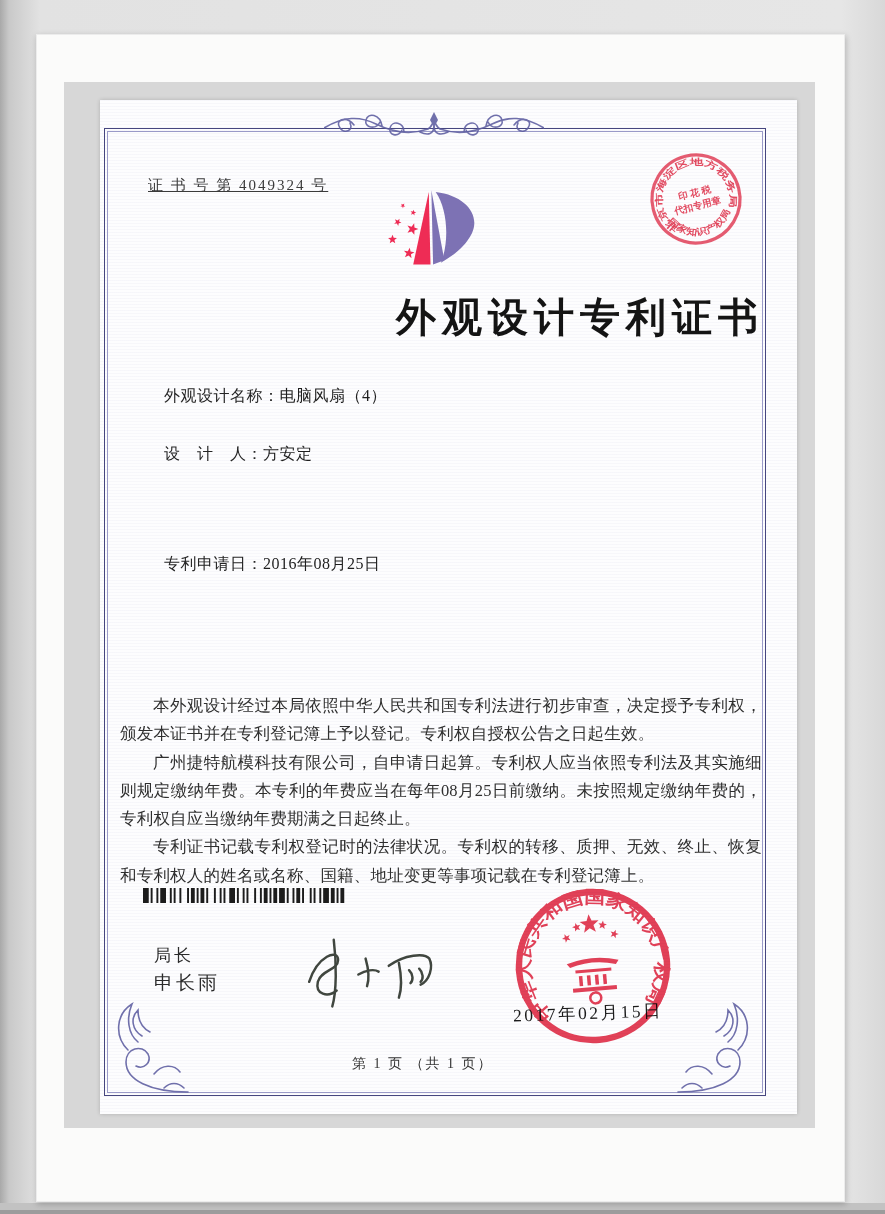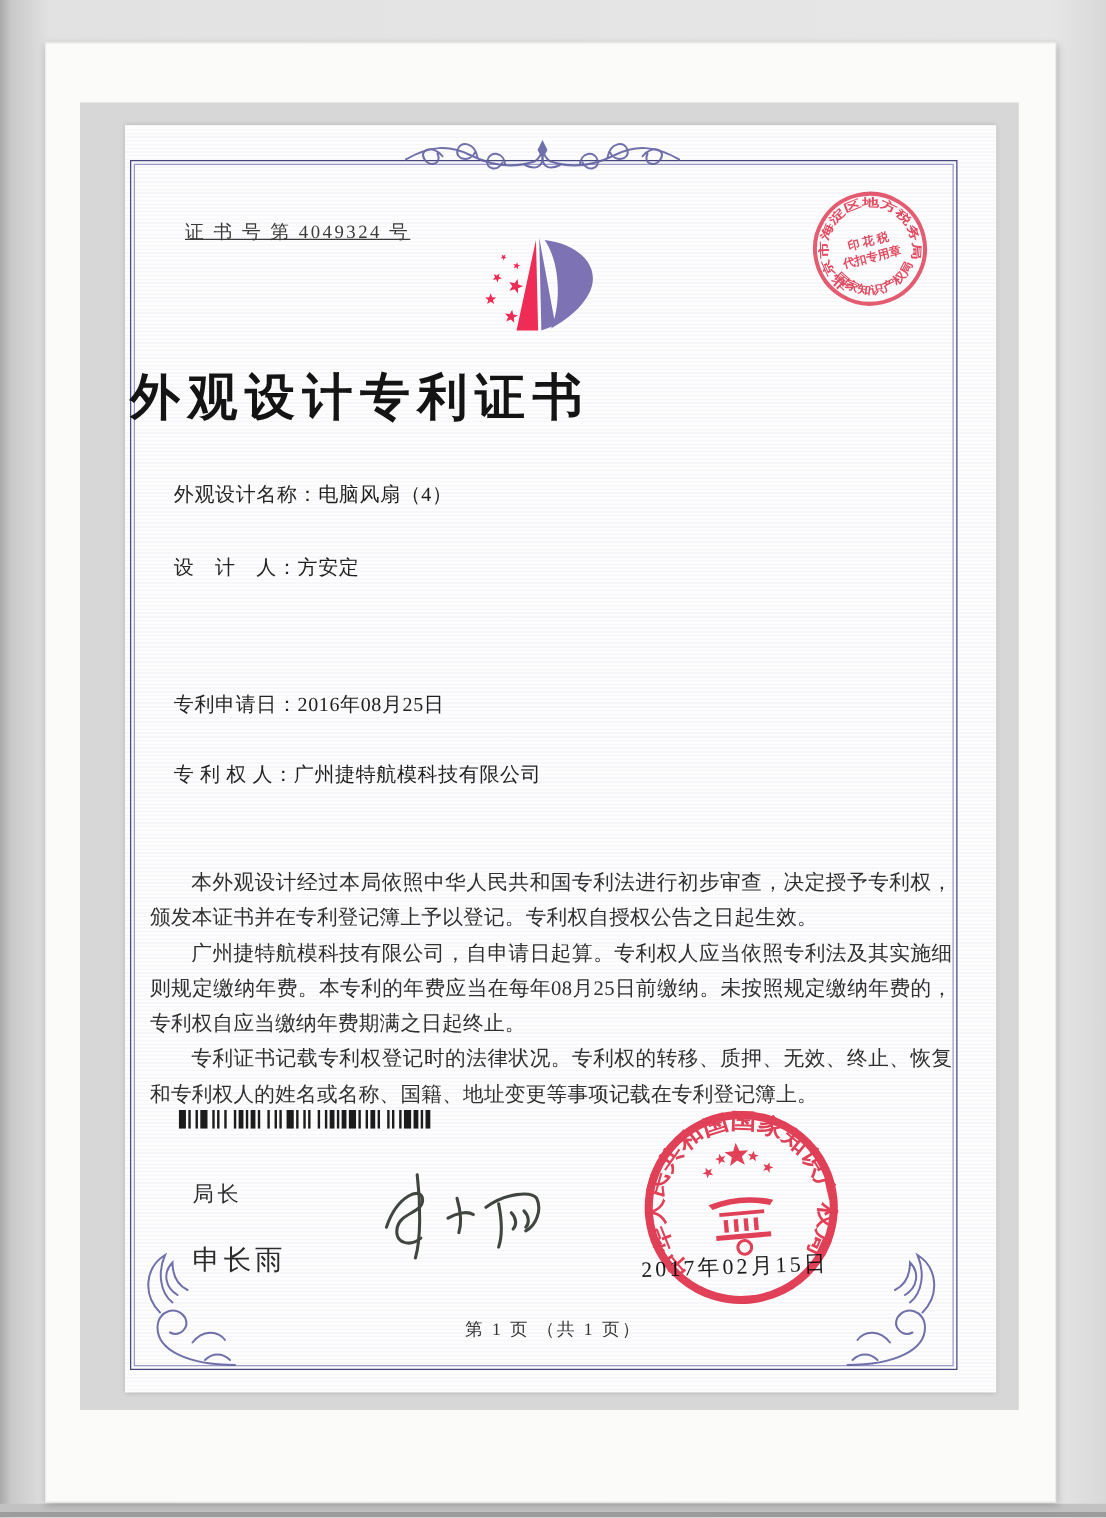--- a/index.html
+++ b/index.html
@@ -26,49 +26,49 @@
   .cert-border{position:absolute;left:4px;top:28px;width:660px;height:966px;
     border:1.5px solid #46467f;}
   .cert-border::before{content:"";position:absolute;inset:2px;border:1px solid #9a9ac8;}
 
   .orn{position:absolute;stroke:var(--border-blue,#5d5da0);fill:none;
     stroke-width:1.6;stroke-linecap:round;opacity:.88;}
 
   .cert-no{position:absolute;left:48px;top:76px;font-size:15px;letter-spacing:2px;
     color:#3a3a3a;white-space:nowrap;text-decoration:underline;}
   .logo{position:absolute;left:275px;top:85px;width:130px;height:95px;}
-  .title{position:absolute;left:4px;width:660px;top:190px;text-align:left;
+  .title{position:absolute;left:4px;width:660px;top:190px;text-align:right;
     font-size:40px;font-weight:600;letter-spacing:6px;color:#141414;white-space:nowrap;}
 
-  .field-row{position:absolute;left:39px;font-size:16px;color:#252525;
+  .field-row{position:absolute;left:64px;font-size:16px;color:#252525;
     letter-spacing:.5px;white-space:nowrap;text-align:right;}
   .field-label{color:#252525;}
   .field-value{color:#1e1e1e;}
 
   .body-text{position:absolute;left:20px;top:592px;width:642px;color:#2f2f2f;}
   .body-text p{margin:0;font-size:16.5px;line-height:28.3px;text-indent:2em;
     text-align:justify;letter-spacing:.2px;}
 
   .barcode{position:absolute;left:43px;top:788px;width:207px;height:15px;}
 
   .director-label{position:absolute;left:54px;top:844px;font-size:17px;
     letter-spacing:3px;color:#2b2b2b;}
-  .director-name{position:absolute;left:54px;top:893px;font-size:22px;
+  .director-name{position:absolute;left:54px;top:870px;font-size:19px;
     letter-spacing:3px;color:#2b2b2b;}
   .signature{position:absolute;left:176px;top:834px;width:185px;height:76px;}
 
   .office-seal{position:absolute;left:403px;top:776px;width:180px;height:180px;
     opacity:.93;mix-blend-mode:multiply;}
   .stamp-date{position:absolute;left:413px;top:901px;font-size:17.5px;letter-spacing:2.5px;
     color:#1c1c1c;white-space:nowrap;transform:rotate(-2deg);mix-blend-mode:multiply;}
   .tax-seal{position:absolute;left:546px;top:49px;width:100px;height:100px;
     opacity:.88;mix-blend-mode:multiply;}
 
   .page-footer{position:absolute;left:252px;top:955px;font-size:14px;
-    letter-spacing:2px;color:#333;white-space:nowrap;margin-left:20px;}
+    letter-spacing:2px;color:#333;white-space:nowrap;}
 
   .seal-ring-text{font-weight:bold;fill:var(--seal-red,#e2324b);}
   .seal-shape{fill:var(--seal-red,#e2324b);}
   .seal-stroke{stroke:var(--seal-red,#e2324b);fill:none;}
 </style>
 </head>
 <body>
 
 <div class="stage">
   <div class="frame-outer"></div>
@@ -122,23 +122,20 @@
     <div class="title">外观设计专利证书</div>
 
     <div class="field-row" style="top:286px">
       <span class="field-label">外观设计名称：</span><span class="field-value">电脑风扇（4）</span>
     </div>
     <div class="field-row" style="top:344px">
       <span class="field-label">设　计　人：</span><span class="field-value">方安定</span>
     </div>
     <div class="field-row" style="top:454px">
       <span class="field-label">专利申请日：</span><span class="field-value">2016年08月25日</span>
-    </div>
-    <div class="field-row" style="top:510px">
-      <span class="field-label">专 利 权 人：</span><span class="field-value">广州捷特航模科技有限公司</span>
     </div>
 
     <div class="body-text">
       <p>本外观设计经过本局依照中华人民共和国专利法进行初步审查，决定授予专利权，颁发本证书并在专利登记簿上予以登记。专利权自授权公告之日起生效。</p>
       <p>广州捷特航模科技有限公司，自申请日起算。专利权人应当依照专利法及其实施细则规定缴纳年费。本专利的年费应当在每年08月25日前缴纳。未按照规定缴纳年费的，专利权自应当缴纳年费期满之日起终止。</p>
       <p>专利证书记载专利权登记时的法律状况。专利权的转移、质押、无效、终止、恢复和专利权人的姓名或名称、国籍、地址变更等事项记载在专利登记簿上。</p>
     </div>
 
     <svg id="barcode-svg" class="barcode" viewBox="0 0 194.40000000000006 15" preserveAspectRatio="none">
         <rect x="0" y="0" width="5.4" height="15" fill="#1c1c1c"></rect>

